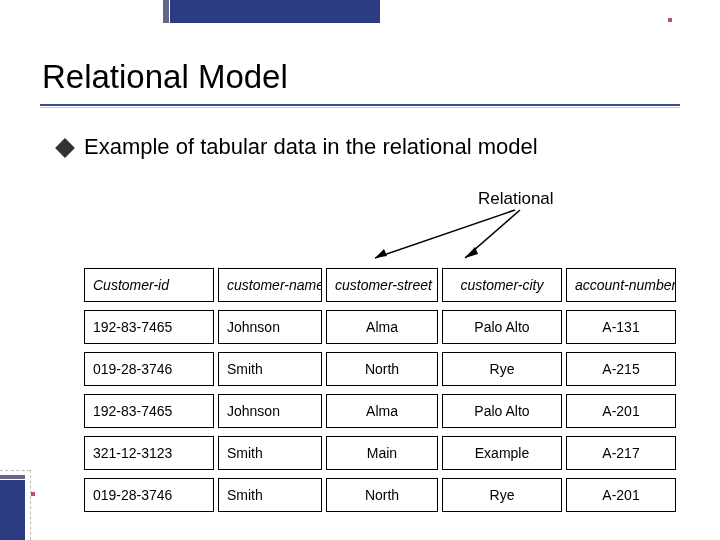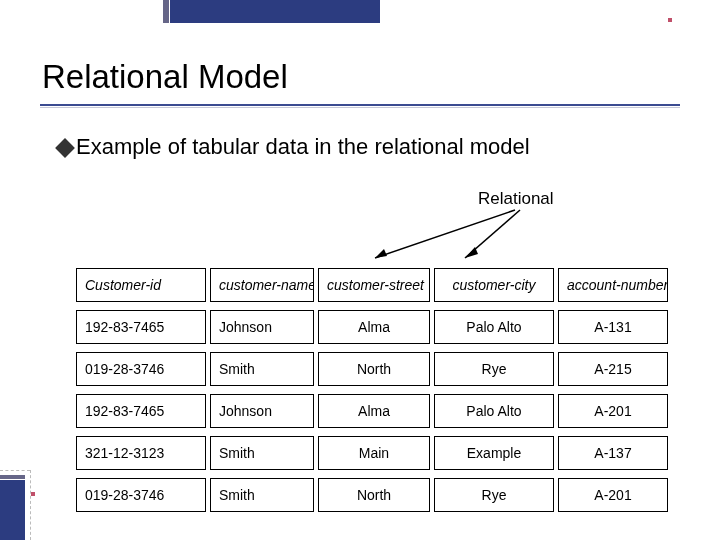--- a/index.html
+++ b/index.html
@@ -44,42 +44,42 @@
   }
   .underline-shadow {
     position: absolute;
     left: 40px; top: 107px;
     width: 640px; height: 1px;
     background: #c6c8d7;
   }
   .bullet-row {
     position: absolute;
     left: 58px; top: 134px;
-    display: flex; align-items: center; gap: 4px;
+    display: flex; align-items: center; gap: 12px;
   }
   .bullet {
     width: 14px; height: 14px; background: #333; transform: rotate(45deg);
     margin-top: 2px;
     flex: 0 0 auto;
   }
   .bullet-text { font-size: 22px; font-family: Verdana, sans-serif; }
   .attr-label {
     position: absolute;
     left: 478px; top: 189px;
     font-size: 17px;
   }
   .arrows {
     position: absolute;
     left: 340px; top: 208px;
   }
   .arrows line { stroke: #000; stroke-width: 1.5; }
   .arrows .head { fill: #000; }
   .tablewrap {
     position: absolute;
-    left: 72px; top: 260px;
+    left: 80px; top: 260px;
     width: 590px;
   }
   table {
     border-collapse: separate;
     border-spacing: 4px 8px;
     width: 100%;
     table-layout: fixed;
   }
   td {
     border: 1.5px solid #000;
@@ -183,21 +183,21 @@
         <td>Johnson</td>
         <td class="center">Alma</td>
         <td class="center">Palo Alto</td>
         <td class="center">A-201</td>
       </tr>
       <tr>
         <td>321-12-3123</td>
         <td>Smith</td>
         <td class="center">Main</td>
         <td class="center">Example</td>
-        <td class="center">A-137</td>
+        <td class="center">A-217</td>
       </tr>
       <tr>
         <td>019-28-3746</td>
         <td>Smith</td>
         <td class="center">North</td>
         <td class="center">Rye</td>
         <td class="center">A-201</td>
       </tr>
     </tbody>
       </table>

